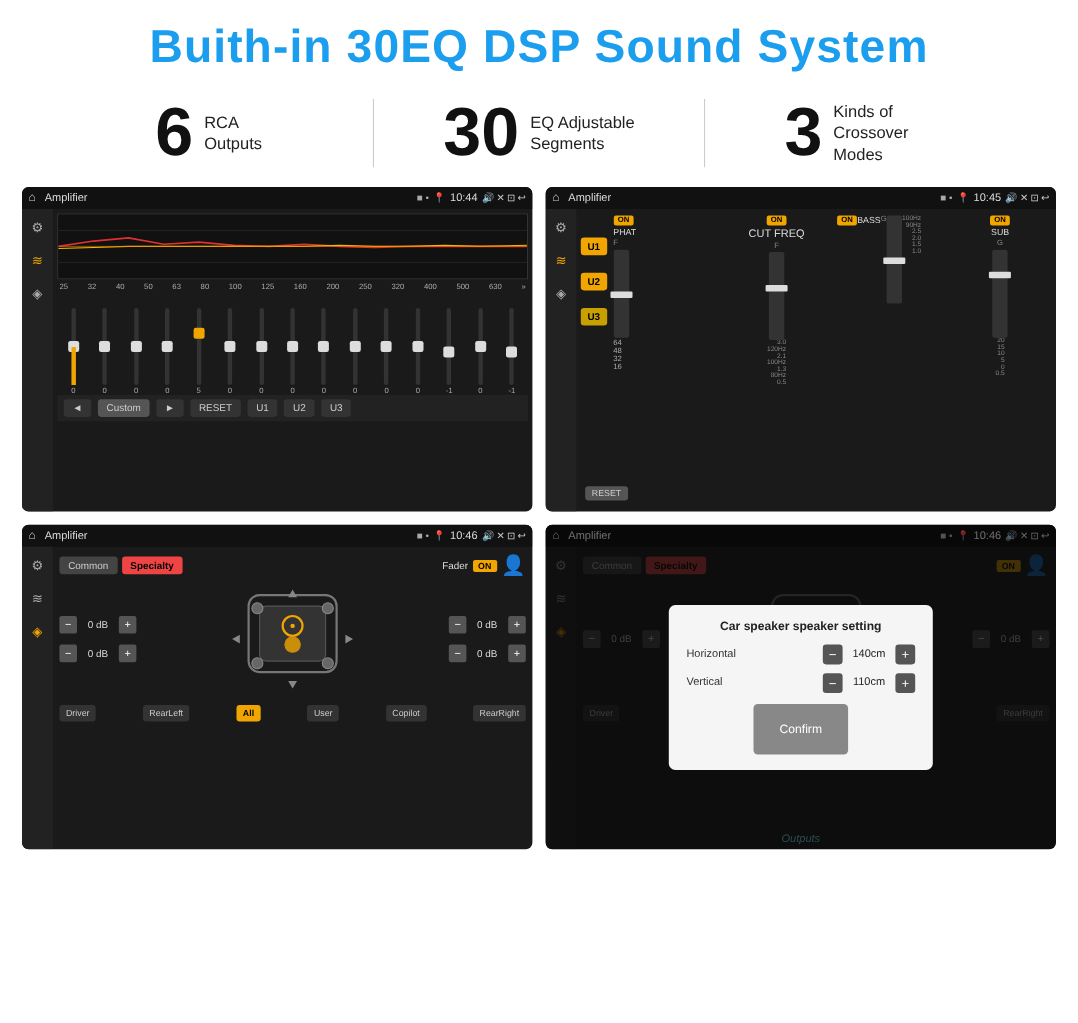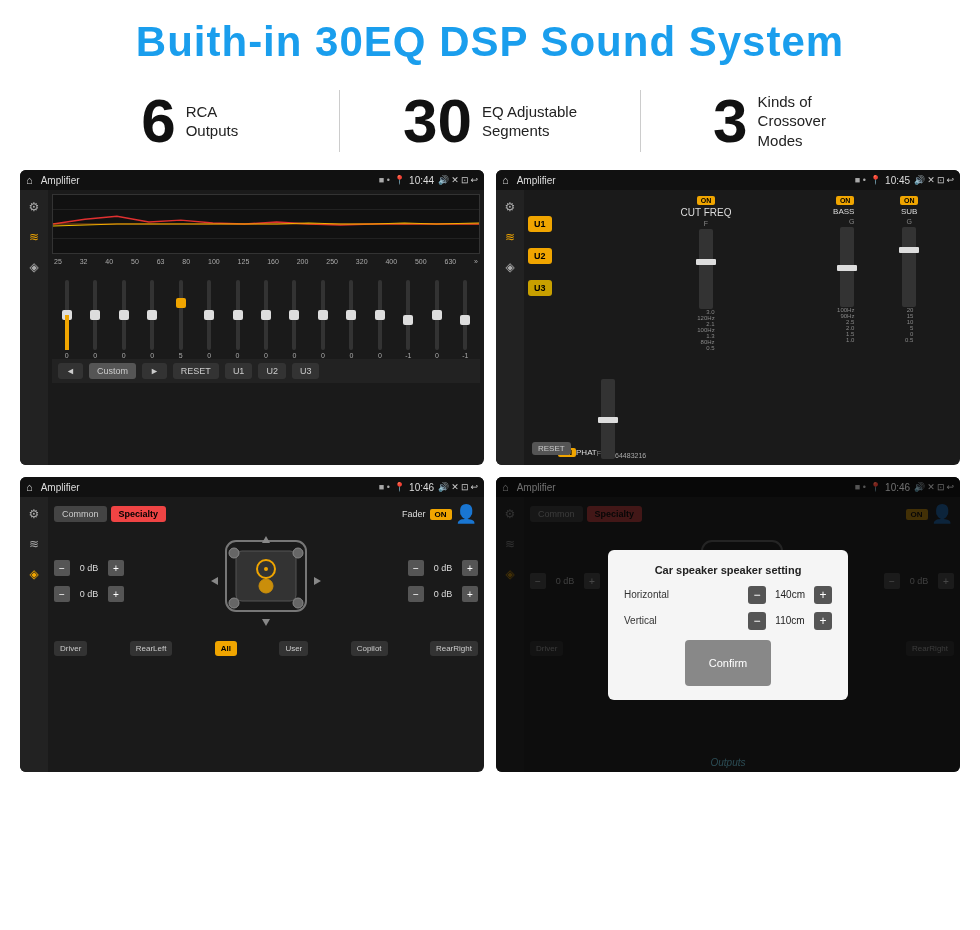--- a/index.html
+++ b/index.html
@@ -556,21 +556,21 @@
 
           <div style="display:flex;flex-direction:column;gap:16px;padding-top:20px;">
             <button class="u-btn">U1</button>
             <button class="u-btn">U2</button>
             <button class="u-btn" style="background:#c8a000;">U3</button>
           </div>
 
           <div style="display:flex;gap:8px;flex:1;">
 
 
-            <div style="display:flex;align-items:flex-end;flex:1;">
+            <div style="display:flex;flex-direction:column;align-items:flex-start;flex:1;">
               <div class="on-badge">ON</div>
               <div style="color:#ddd;font-size:8px;text-align:center;margin-bottom:2px;">PHAT</div>
               <div style="color:#888;font-size:7px;margin-bottom:2px;">F</div>
               <div style="display:flex;gap:2px;">
                 <div style="width:14px;height:80px;background:#333;border-radius:2px;position:relative;">
                   <div style="width:20px;height:6px;background:#ddd;border-radius:1px;position:absolute;left:-3px;top:38px;"></div>
                 </div>
               </div>
               <div style="color:#aaa;font-size:7px;margin-top:2px;">64</div>
               <div style="color:#aaa;font-size:7px;">48</div>
@@ -591,21 +591,21 @@
                 <span>3.0</span>
                 <span>120Hz</span>
                 <span>2.1</span>
                 <span>100Hz</span>
                 <span>1.3</span>
                 <span>80Hz</span>
                 <span>0.5</span>
               </div>
             </div>
 
-            <div style="display:flex;flex-direction:column;align-items:flex-end;flex:1;">
+            <div style="display:flex;flex-direction:row;align-items:flex-start;flex:1;">
               <div class="on-badge">ON</div>
               <div style="color:#ddd;font-size:8px;text-align:center;margin-bottom:2px;">BASS</div>
               <div style="color:#888;font-size:7px;margin-bottom:2px;">G</div>
               <div style="display:flex;gap:2px;">
                 <div style="width:14px;height:80px;background:#333;border-radius:2px;position:relative;">
                   <div style="width:20px;height:6px;background:#ddd;border-radius:1px;position:absolute;left:-3px;top:38px;"></div>
                 </div>
               </div>
               <div style="display:flex;flex-direction:column;color:#888;font-size:6px;text-align:right;">
                 <span>100Hz</span>

